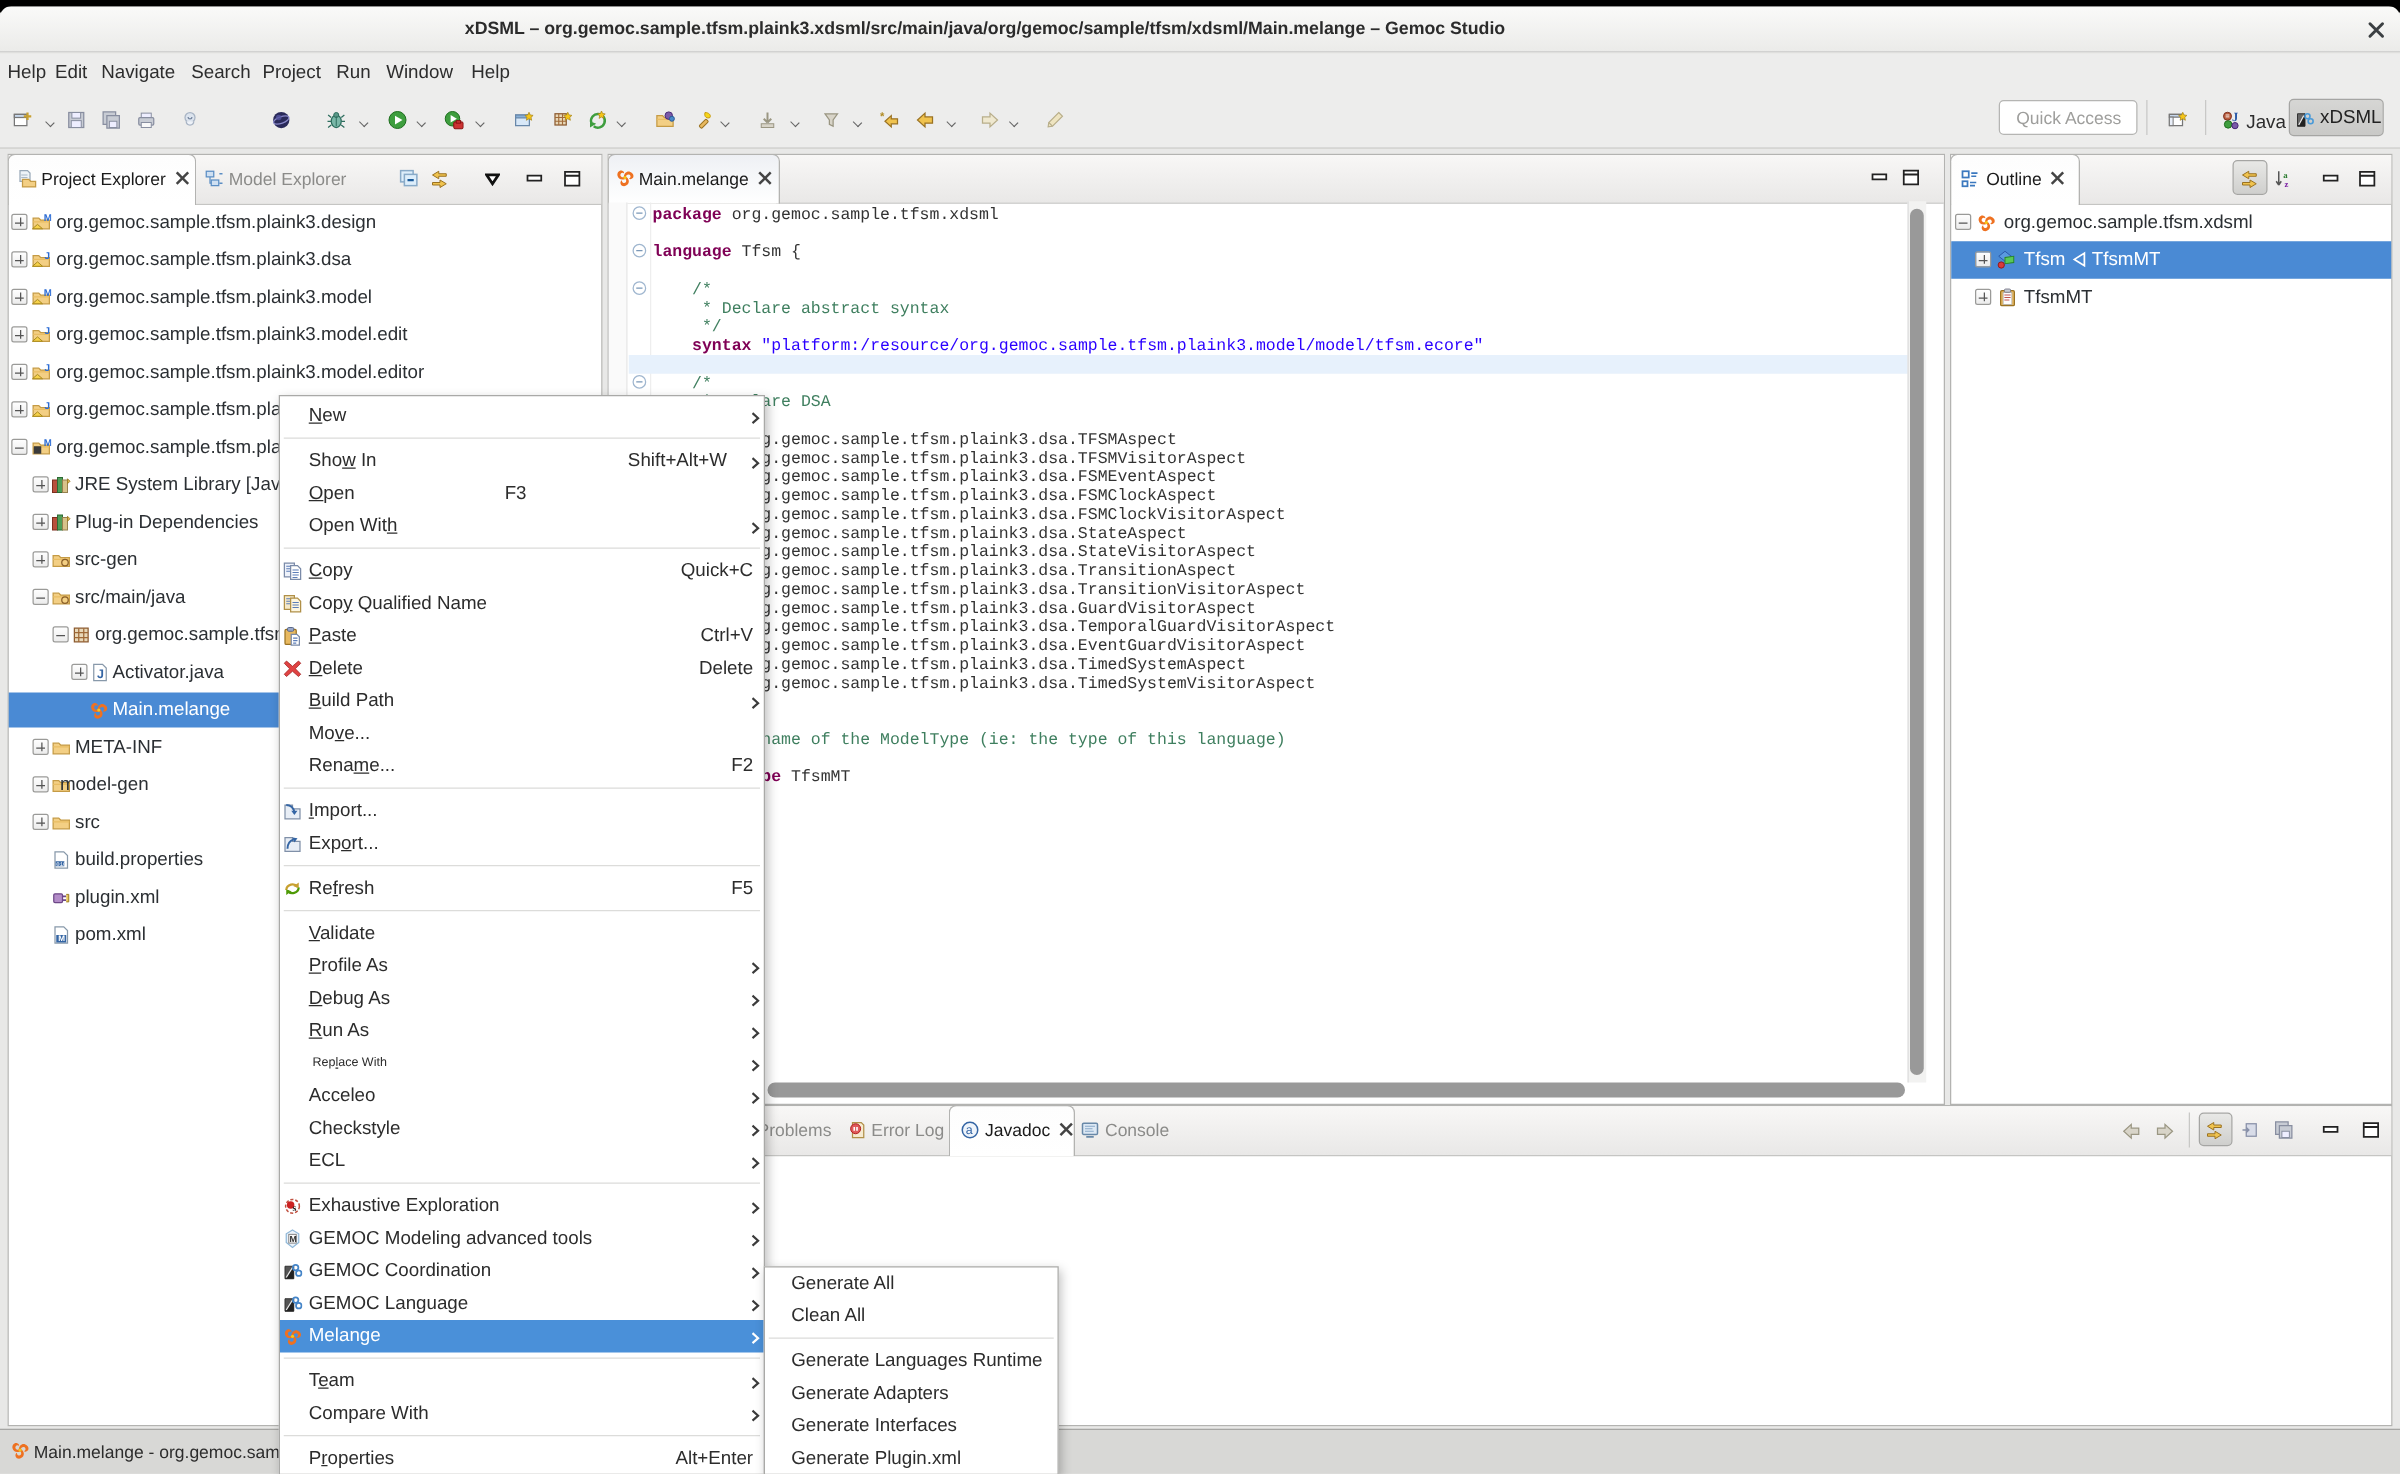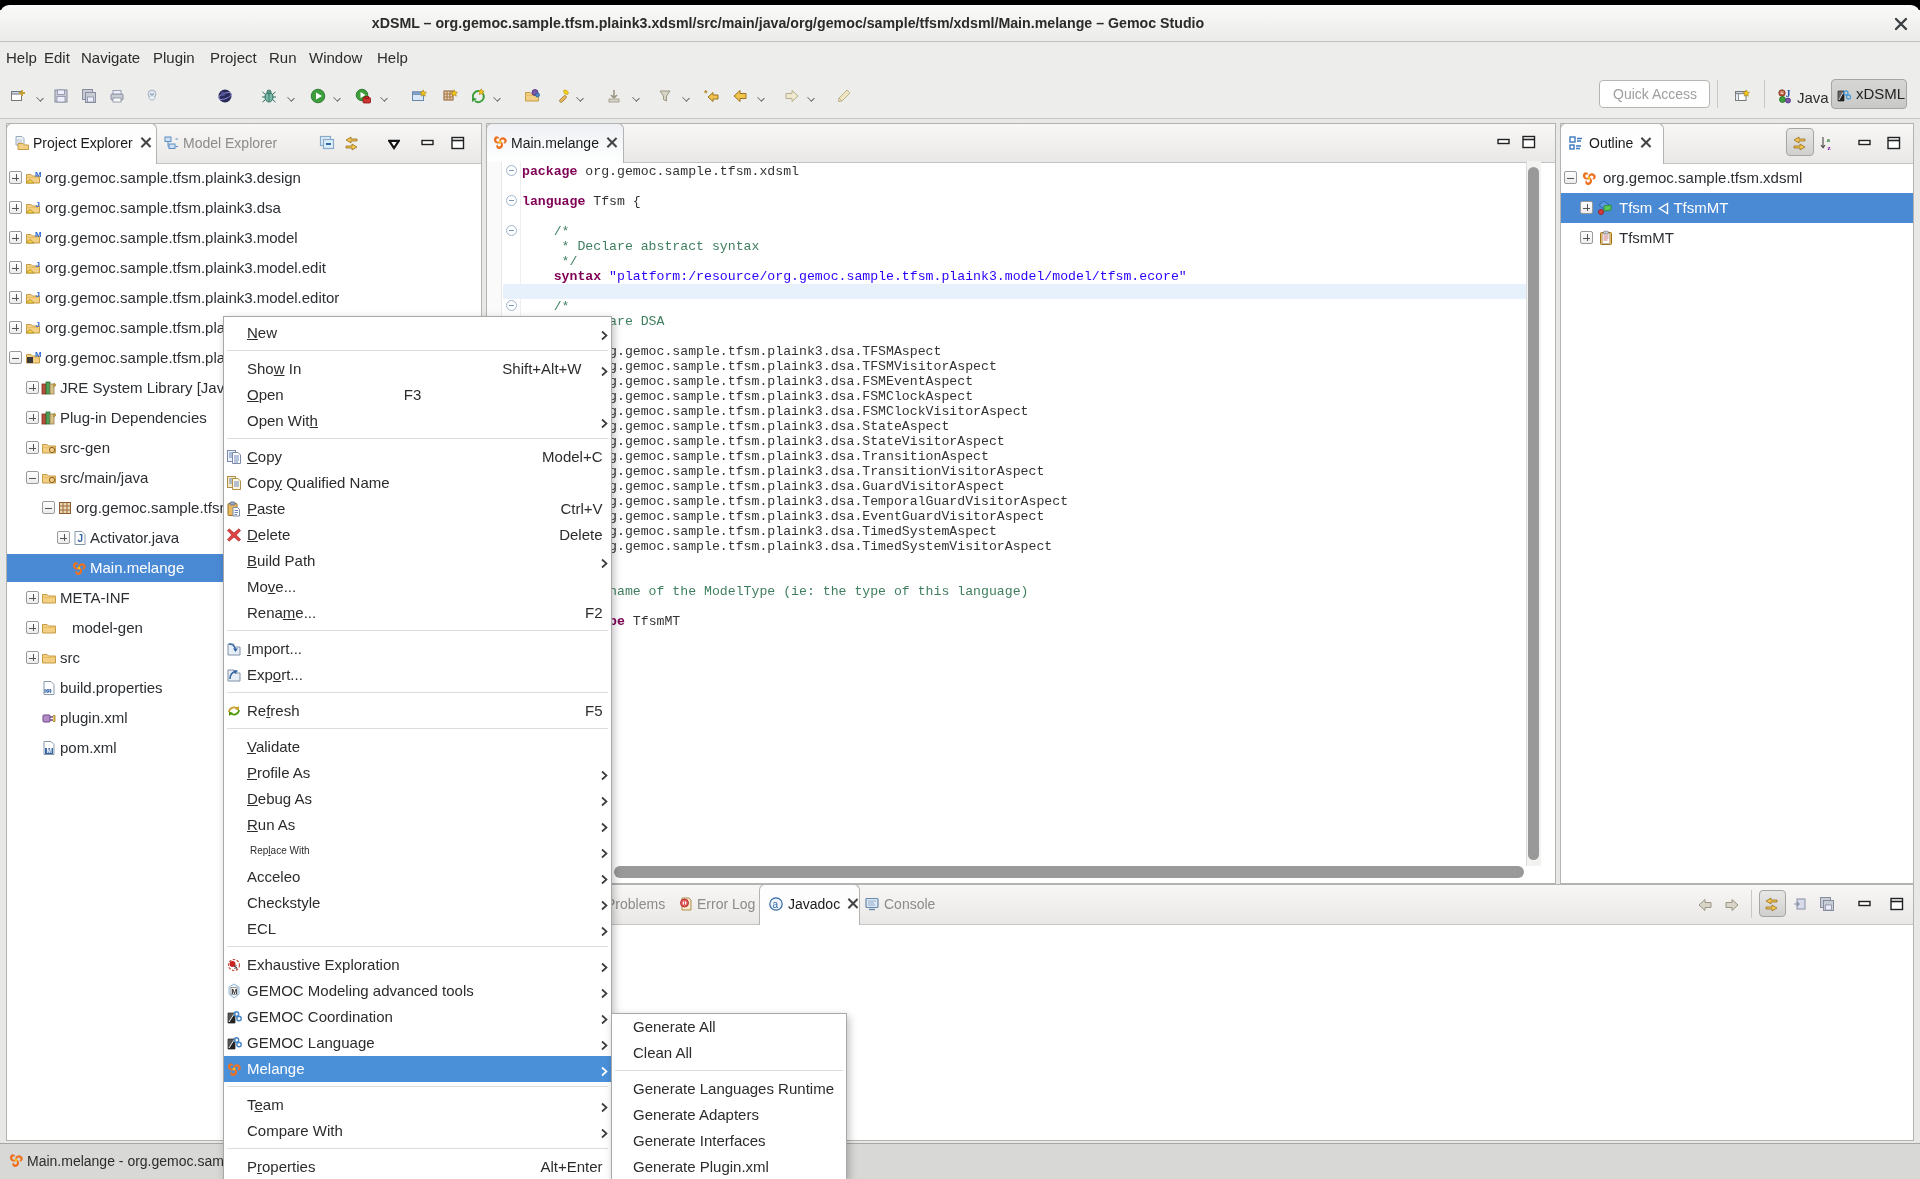--- a/index.html
+++ b/index.html
@@ -24,21 +24,21 @@
 <div class="abs" style="left:0;top:0;width:1920px;height:10px;background:#000"></div>
 <div class="abs" style="left:0;top:5px;width:1920px;height:37px;background:linear-gradient(#fafaf9,#ebebe9);border-bottom:1px solid #c2c2c0;border-radius:9px 9px 0 0"></div>
 <div class="abs" style="left:0;top:5px;width:1576px;height:37px;line-height:36px;text-align:center;font-size:14.2px;font-weight:bold;color:#2b2b2b">xDSML – org.gemoc.sample.tfsm.plaink3.xdsml/src/main/java/org/gemoc/sample/tfsm/xdsml/Main.melange – Gemoc Studio</div>
 <div class="abs" style="left:1893px;top:16px;width:16px;height:16px"><svg width="16" height="16" viewBox="0 0 16 16" style="">
       <path d="M3,3 L13,13 M13,3 L3,13" stroke="#3c4043" stroke-width="2.4" stroke-linecap="round"></path>
     </svg></div>
 <div class="abs" style="left:0;top:43px;width:1920px;height:33px;background:#ededec"></div>
 <div class="abs" style="left:6px;top:43px;height:30px;line-height:30px;font-size:15px;color:#2d2d2d">Help</div>
 <div class="abs" style="left:44px;top:43px;height:30px;line-height:30px;font-size:15px;color:#2d2d2d">Edit</div>
 <div class="abs" style="left:81px;top:43px;height:30px;line-height:30px;font-size:15px;color:#2d2d2d">Navigate</div>
-<div class="abs" style="left:153px;top:43px;height:30px;line-height:30px;font-size:15px;color:#2d2d2d">Plugin</div>
+<div class="abs" style="left:153px;top:43px;height:30px;line-height:30px;font-size:15px;color:#2d2d2d">Search</div>
 <div class="abs" style="left:210px;top:43px;height:30px;line-height:30px;font-size:15px;color:#2d2d2d">Project</div>
 <div class="abs" style="left:269px;top:43px;height:30px;line-height:30px;font-size:15px;color:#2d2d2d">Run</div>
 <div class="abs" style="left:309px;top:43px;height:30px;line-height:30px;font-size:15px;color:#2d2d2d">Window</div>
 <div class="abs" style="left:377px;top:43px;height:30px;line-height:30px;font-size:15px;color:#2d2d2d">Help</div>
 <div class="abs" style="left:0;top:76px;width:1920px;height:43px;background:#ededec;border-bottom:1px solid #c6c6c4"></div>
 <div class="ic" style="left:10px;top:88px;width:16px;height:16px;">
     <svg width="16" height="16" viewBox="0 0 16 16" style="">
       <rect x="1.5" y="3.5" width="10" height="9" fill="#fff" stroke="#777" stroke-width="1"></rect>
       <rect x="1.5" y="3.5" width="10" height="2.5" fill="#c8d8ec" stroke="#777" stroke-width="1"></rect>
       <path d="M12,2 v6 M9,5 h6" stroke="#c8a030" stroke-width="1.8"></path>
@@ -403,21 +403,21 @@
     </svg>
   </div>
 <div class="lbl" style="left:60px;top:583px;height:30px;line-height:30px;color:#2b2f33">META-INF</div>
 <div class="exp plus" style="left:26px;top:621px"></div>
 <div class="ic" style="left:41px;top:620px;width:16px;height:16px;">
     <svg width="16" height="16" viewBox="0 0 16 16" style="">
       <path d="M1.5,4.5 L6,4.5 L7.5,6 L14.5,6 L14.5,13 L1.5,13 Z" fill="#f3cf84" stroke="#c59b45" stroke-width="1"></path>
       <path d="M1.5,7.5 L14.5,7.5" stroke="#e9bd62" stroke-width="1"></path>
     </svg>
   </div>
-<div class="lbl" style="left:72px;top:613px;height:30px;line-height:30px;color:#2b2f33">model-gen</div>
+<div class="lbl" style="left:48px;top:613px;height:30px;line-height:30px;color:#2b2f33">model-gen</div>
 <div class="exp plus" style="left:26px;top:651px"></div>
 <div class="ic" style="left:41px;top:650px;width:16px;height:16px;">
     <svg width="16" height="16" viewBox="0 0 16 16" style="">
       <path d="M1.5,4.5 L6,4.5 L7.5,6 L14.5,6 L14.5,13 L1.5,13 Z" fill="#f3cf84" stroke="#c59b45" stroke-width="1"></path>
       <path d="M1.5,7.5 L14.5,7.5" stroke="#e9bd62" stroke-width="1"></path>
     </svg>
   </div>
 <div class="lbl" style="left:60px;top:643px;height:30px;line-height:30px;color:#2b2f33">src</div>
 <div class="ic" style="left:41px;top:680px;width:16px;height:16px;">
     <svg width="16" height="16" viewBox="0 0 16 16" style="">
@@ -648,21 +648,21 @@
       <path d="M1,1.5 L5.5,5.5 L1,9.5" stroke="#3c3c3c" stroke-width="1.7" fill="none"></path>
     </svg></div>
 <div class="abs" style="left:226.5px;top:438.0px;width:381px;height:1px;background:#dcdcda;z-index:51"></div>
 <div class="abs" style="z-index:52;left:226.0px;top:448.5px;width:16px;height:16px"><svg width="16" height="16" viewBox="0 0 16 16" style="">
       <rect x="1.5" y="1.5" width="8" height="11" fill="#eef2fa" stroke="#7a8aa8" stroke-width="1"></rect>
       <path d="M3,4 h5 M3,6 h5 M3,8 h5" stroke="#5b7db8" stroke-width="0.9"></path>
       <path d="M6.5,3.5 L12,3.5 L14.5,6 L14.5,14.5 L6.5,14.5 Z" fill="#fff" stroke="#7a8aa8" stroke-width="1"></path>
       <path d="M8,7 h5 M8,9 h5 M8,11 h5 M8,13 h4" stroke="#5b7db8" stroke-width="0.9"></path>
     </svg></div>
 <div class="abs" style="z-index:52;left:247.0px;top:443.5px;height:26px;line-height:26px;font-size:15px;color:#2c2c2c;white-space:pre"><span style="text-decoration:underline">C</span>opy</div>
-<div class="abs" style="z-index:52;left:222.5px;top:443.5px;width:380px;height:26px;line-height:26px;font-size:15px;color:#2c2c2c;text-align:right">Model+C</div>
+<div class="abs" style="z-index:52;left:222.5px;top:443.5px;width:380px;height:26px;line-height:26px;font-size:15px;color:#2c2c2c;text-align:right">Quick+C</div>
 <div class="abs" style="z-index:52;left:226.0px;top:474.5px;width:16px;height:16px"><svg width="16" height="16" viewBox="0 0 16 16" style="">
       <rect x="1.5" y="1.5" width="8" height="11" fill="#f6e9c8" stroke="#b09048" stroke-width="1"></rect>
       <path d="M3,4 h5 M3,6 h5 M3,8 h5" stroke="#5b7db8" stroke-width="0.9"></path>
       <path d="M6.5,3.5 L12,3.5 L14.5,6 L14.5,14.5 L6.5,14.5 Z" fill="#fdf6e0" stroke="#b09048" stroke-width="1"></path>
       <path d="M8,7 h5 M8,9 h5 M8,11 h5" stroke="#5b7db8" stroke-width="0.9"></path>
     </svg></div>
 <div class="abs" style="z-index:52;left:247.0px;top:469.5px;height:26px;line-height:26px;font-size:15px;color:#2c2c2c;white-space:pre">Cop<span style="text-decoration:underline">y</span> Qualified Name</div>
 <div class="abs" style="z-index:52;left:226.0px;top:500.5px;width:16px;height:16px"><svg width="16" height="16" viewBox="0 0 16 16" style="">
       <rect x="2" y="2.5" width="9" height="12" rx="1" fill="#e8b960" stroke="#9a7222" stroke-width="1"></rect>
       <rect x="4" y="1" width="5" height="3" rx="1" fill="#9aa8c8" stroke="#5a6888" stroke-width="0.8"></rect>

